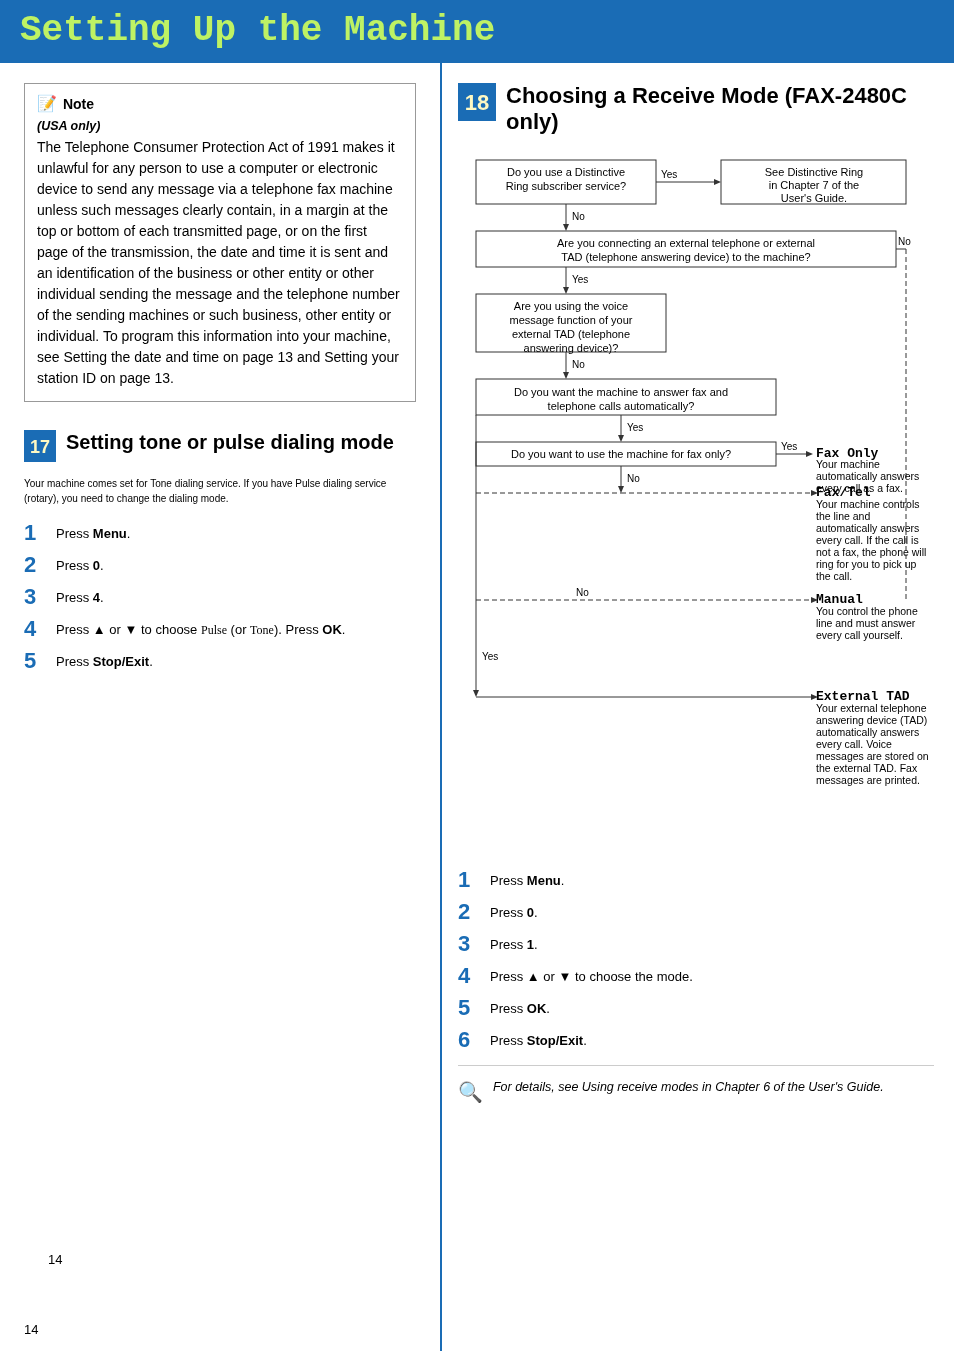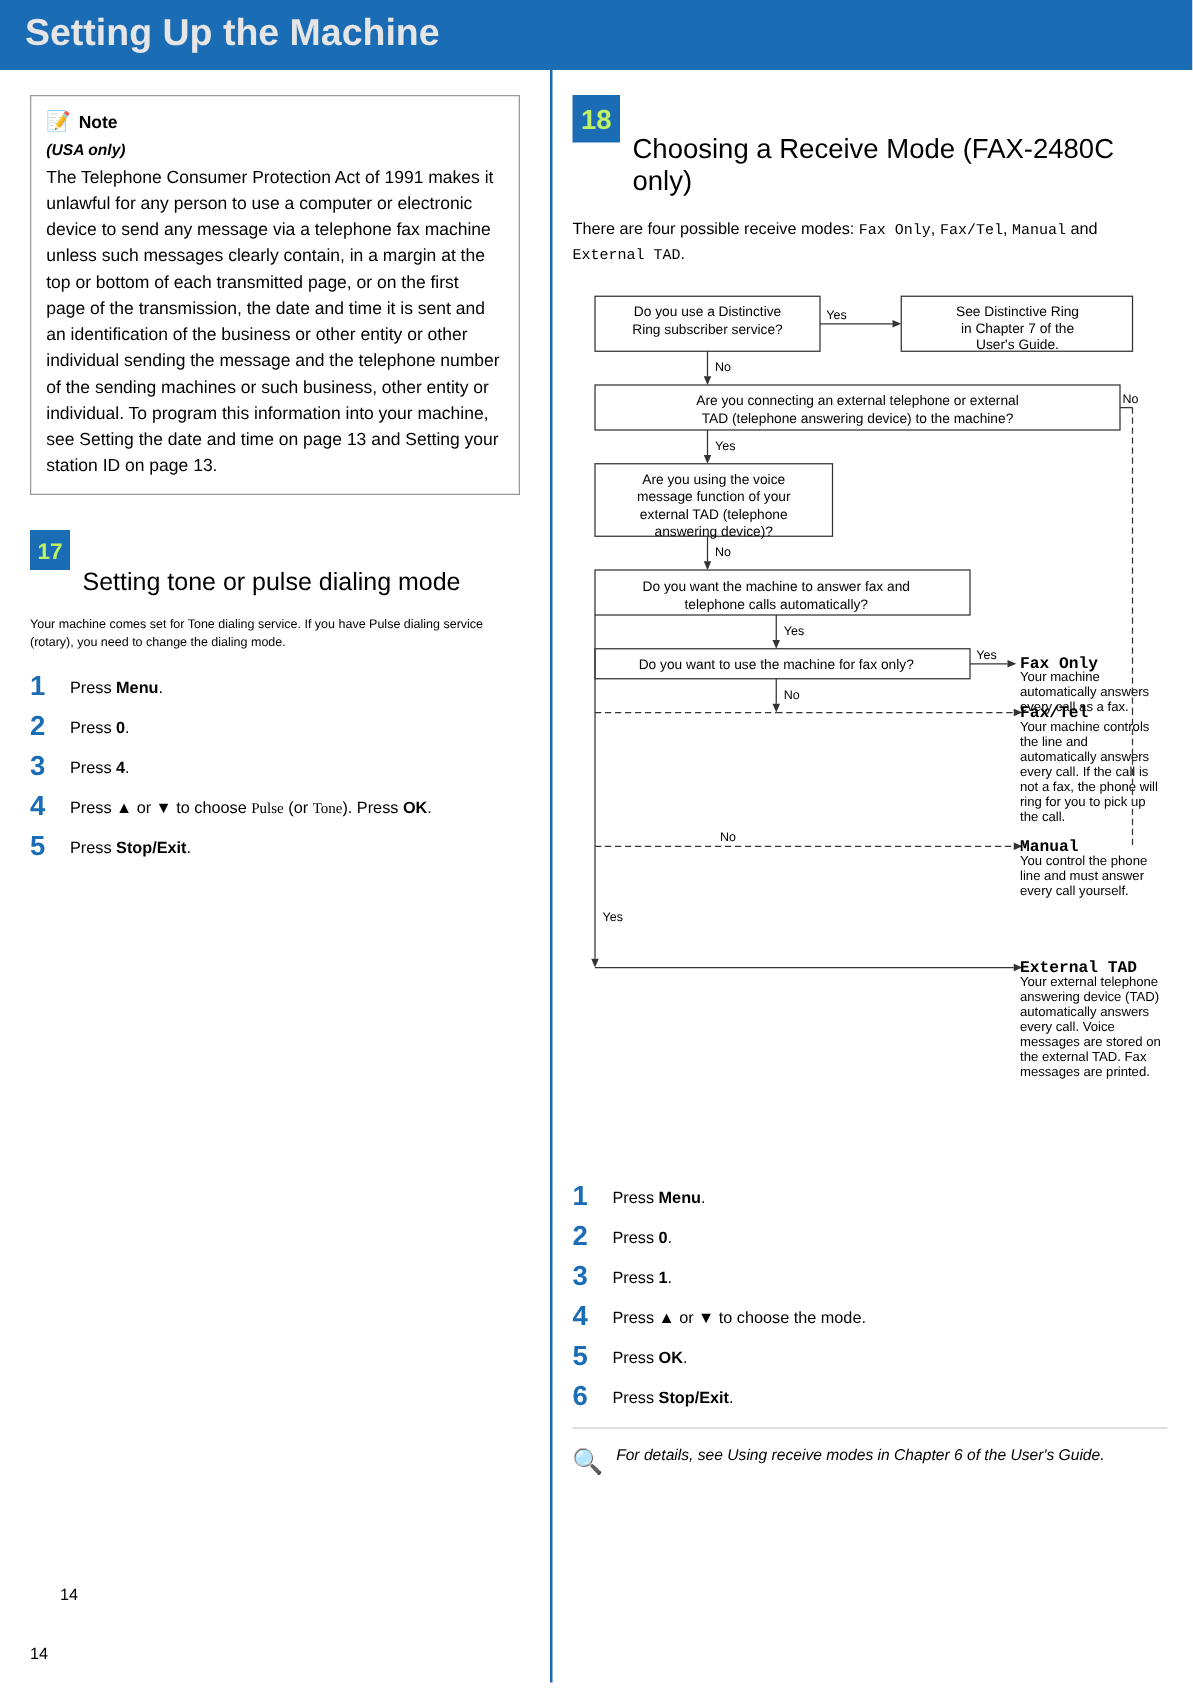--- a/index.html
+++ b/index.html
@@ -12,23 +12,24 @@
       color: #000;
     }
 
     
     .page-header {
       background: #1a6cb5;
       padding: 10px 20px 12px 20px;
       margin-bottom: 0;
     }
     .page-header h1 {
-      color: #e5e5e5;
-      font-size: 30px;
-      font-weight: bold;
+      color: #bef264;
+      font-size: 36px;
+      font-weight: bold;
+      font-family: Liberation Mono, monospace;
     }
 
     
     .content {
       display: flex;
       gap: 0;
       padding: 0;
     }
 
     
@@ -76,36 +77,35 @@
 
     
     .section-header {
       display: flex;
       align-items: flex-start;
       gap: 10px;
       margin-bottom: 14px;
     }
     .section-number {
       background: #1a6cb5;
-      color: #bef264;
+      color: #fef9c3;
       font-weight: bold;
       font-size: 18px;
       width: 32px;
       height: 32px;
       display: flex;
       align-items: center;
       justify-content: center;
       flex-shrink: 0;
       padding-top: 2px;
     }
     .section-title {
       font-size: 20px;
-      font-weight: normal;
+      font-weight: bold;
       line-height: 1.2;
-      margin-top: 30px;
     }
 
     
     .steps {
       margin-top: 14px;
     }
     .step {
       display: flex;
       align-items: flex-start;
       gap: 10px;
@@ -243,23 +243,20 @@
     <div class="page-number" style="position:relative; margin-top: 600px;">14</div>
   </div>
 
   <div class="right-col">
 
     <div class="section-header">
       <div class="section-number" style="font-size:22px; width:38px; height:38px;">18</div>
       <div class="section-title" style="font-size:22px;">Choosing a Receive Mode (FAX-2480C only)</div>
     </div>
 
-    <p class="section18-intro">
-      There are four possible receive modes: <code>Fax Only</code>, <code>Fax/Tel</code>, <code>Manual</code> and <code>External TAD</code>.
-    </p>
 
     <div class="flowchart">
       <svg viewBox="0 0 460 700" width="460" height="700" class="flow-svg" xmlns="http://www.w3.org/2000/svg" style="font-family: Arial, Helvetica, sans-serif; font-size: 11px;">
 
         <rect x="10" y="10" width="180" height="44" fill="white" stroke="#333" stroke-width="1"></rect>
         <text x="100" y="26" text-anchor="middle" font-size="11">Do you use a Distinctive</text>
         <text x="100" y="40" text-anchor="middle" font-size="11">Ring subscriber service?</text>
 
         <line x1="190" y1="32" x2="248" y2="32" stroke="#333" stroke-width="1"></line>
         <polygon points="248,29 255,32 248,35" fill="#333"></polygon>

